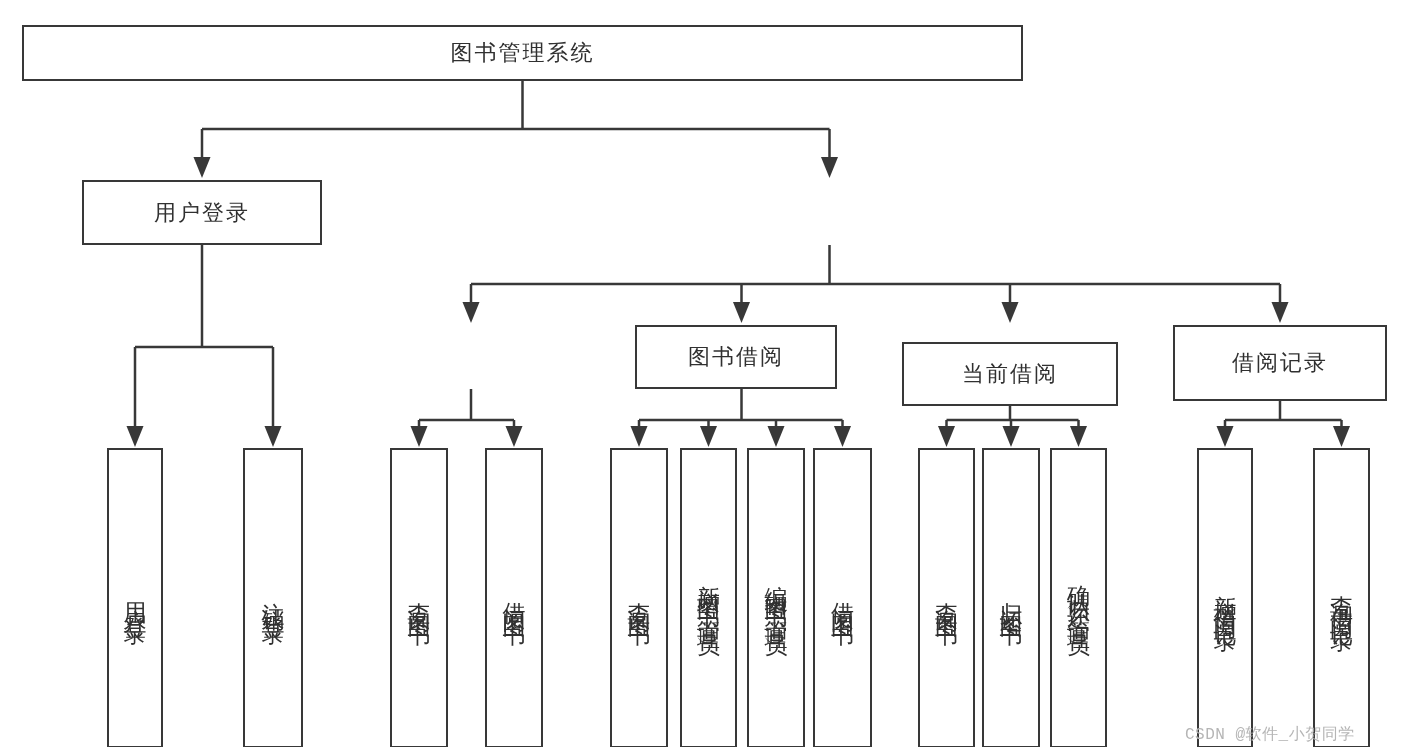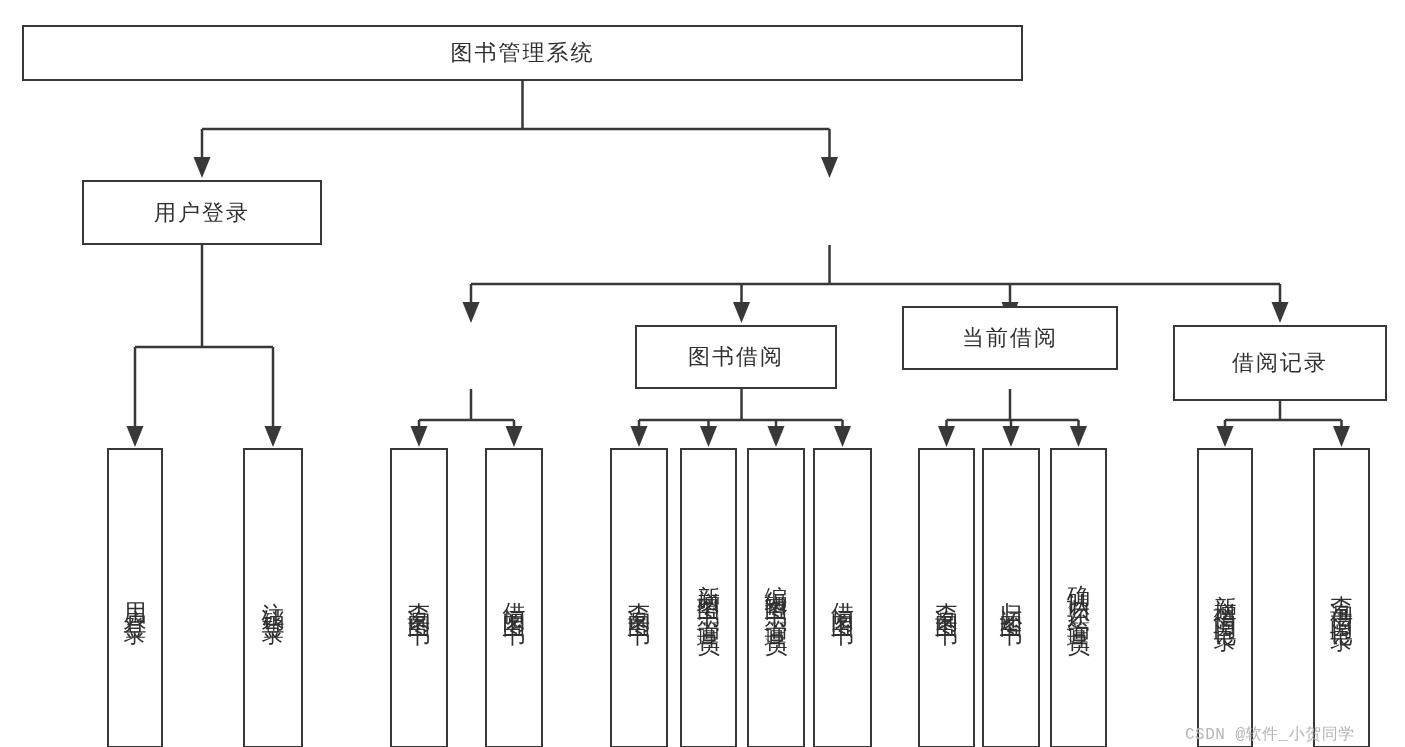--- a/index.html
+++ b/index.html
@@ -103,21 +103,21 @@
     <span>图书管理系统</span>
   </div>
 
   <div class="node hnode" style="left:82px;top:168px;width:240px;height:65px">
     <span>用户登录</span>
   </div>
 
   <div class="node hnode" style="left:635px;top:313px;width:202px;height:64px">
     <span>图书借阅</span>
   </div>
-  <div class="node hnode" style="left:902px;top:294px;width:216px;height:64px">
+  <div class="node hnode" style="left:902px;top:330px;width:216px;height:64px">
     <span>当前借阅</span>
   </div>
   <div class="node hnode" style="left:1173px;top:313px;width:214px;height:76px">
     <span>借阅记录</span>
   </div>
 
   <div class="node leaf" style="left:107px;top:436px;width:56px;height:300px">
     <span class="vtext">用户登录</span>
   </div>
   <div class="node leaf" style="left:243px;top:436px;width:60px;height:300px">

